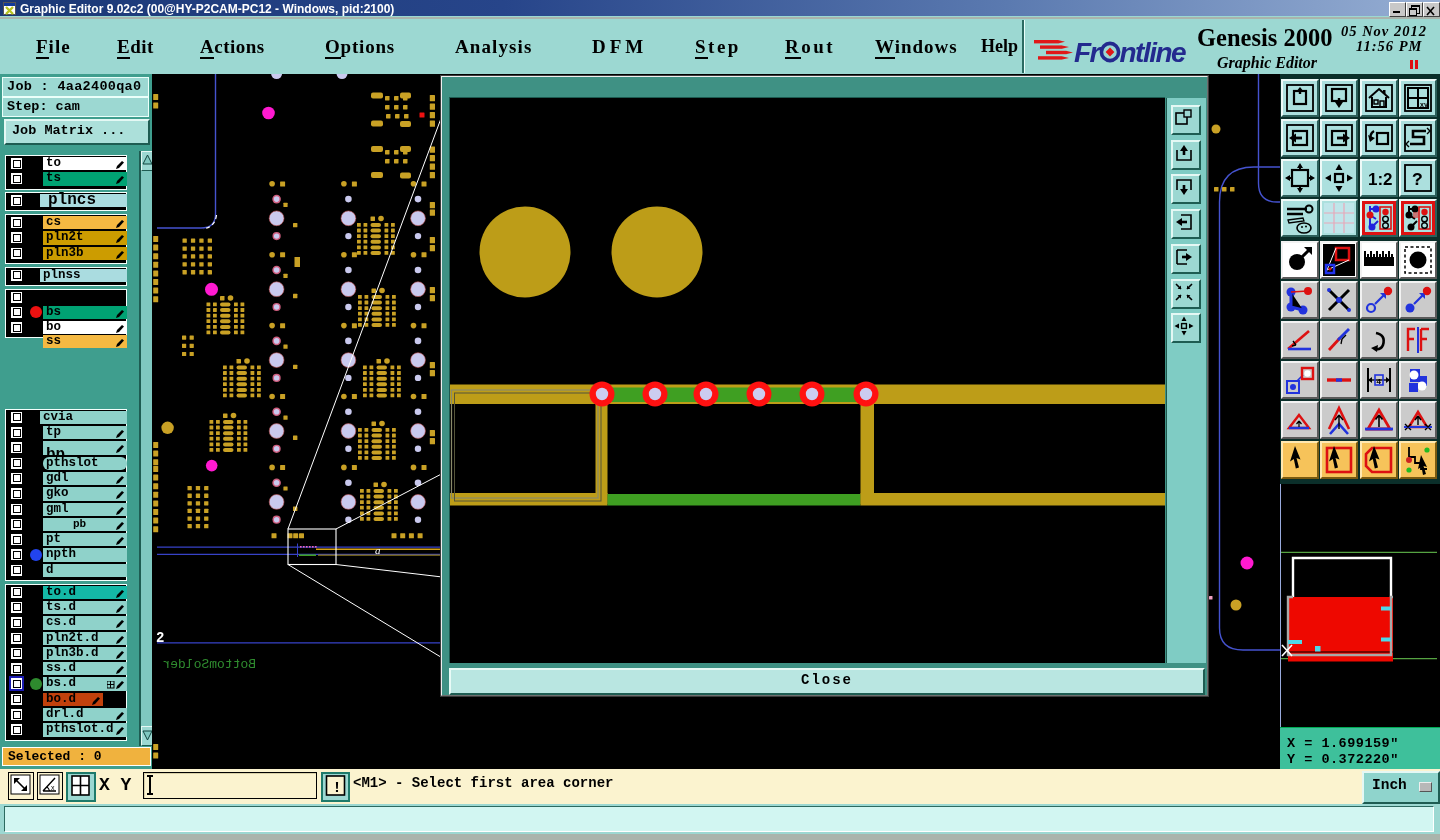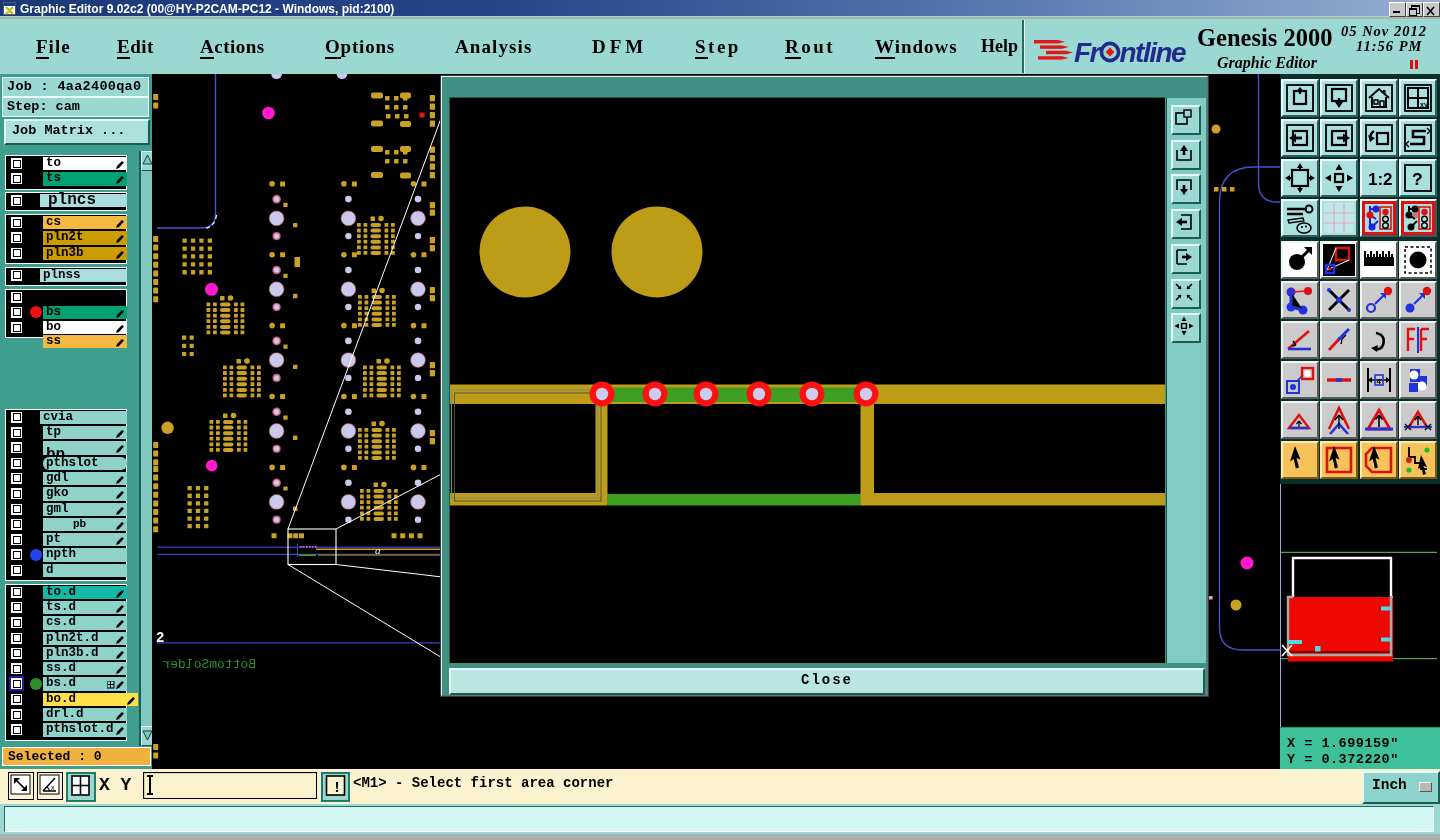--- a/index.html
+++ b/index.html
@@ -320,21 +320,21 @@
           <path d="M1 9 L2 6 L7 1 L9 2.5 L4 8 Z" fill="#000"></path>
         </svg>
         <svg class="abs" style="right:12px;top:4px" width="8" height="8">
           <rect x="0" y="0" width="7" height="7" fill="none" stroke="#000"></rect>
           <path d="M0 3.5 H7 M3.5 0 V7" stroke="#000"></path>
         </svg>
       </div>
       <div class="abs" style="left:5px;top:109.1px;width:11px;height:11px;background:#fff;">
         <div class="abs" style="left:1.5px;top:1.5px;width:6px;height:6px;border:1.5px solid #000;"></div>
       </div>
-      <div class="abs" style="left:37px;top:108.1px;width:95px;height:13.3px;background:#fde047;">
+      <div class="abs" style="left:37px;top:108.1px;width:60px;height:13.3px;background:#c2410c;">
         <span class="abs mono" style="left:3px;top:0px;font-size:12.5px;line-height:13px;">bo.d</span>
         <svg class="abs" style="right:2px;top:3px" width="10" height="10">
           <path d="M1 9 L2 6 L7 1 L9 2.5 L4 8 Z" fill="#000"></path>
         </svg>
       </div>
       <div class="abs" style="left:5px;top:124.4px;width:11px;height:11px;background:#fff;">
         <div class="abs" style="left:1.5px;top:1.5px;width:6px;height:6px;border:1.5px solid #000;"></div>
       </div>
       <div class="abs" style="left:37px;top:123.4px;width:84px;height:13.3px;background:#8fd2ca;">
         <span class="abs mono" style="left:3px;top:0px;font-size:12.5px;line-height:13px;">drl.d</span>

